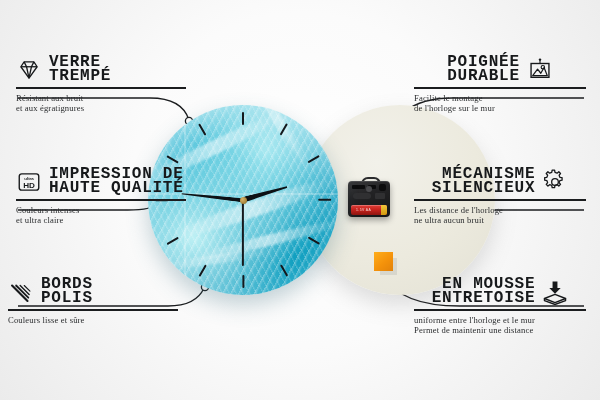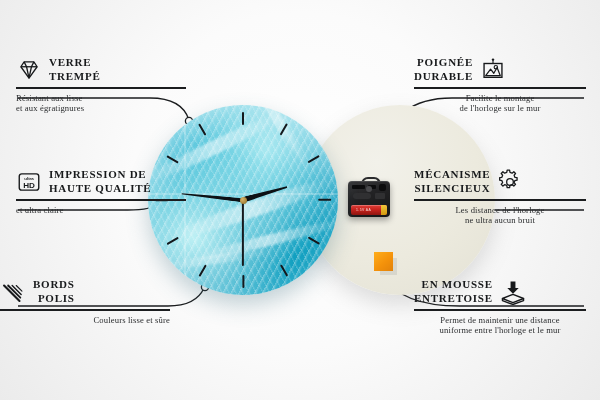--- a/index.html
+++ b/index.html
@@ -71,39 +71,39 @@
 
   
   #foam{position:absolute;left:374px;top:252px;width:19px;height:19px;
     background:linear-gradient(140deg,#ffae1c 0%,#f4920a 55%,#e2820a 100%);
     box-shadow:5px 5px 0 -1px rgba(150,150,150,.22);}
 
   
   .feat{position:absolute;width:170px;}
   .feat .head{display:flex;align-items:center;gap:7px;}
   .feat.left .head{justify-content:flex-start;}
-  .feat.right .head{justify-content:flex-start;}
+  .feat.right .head{justify-content:center;}
   .feat .title{
-    font-family:Liberation Serif, serif;
-    font-weight:700;font-size:11px;letter-spacing:.75px;
+    font-family:Liberation Mono, monospace;
+    font-weight:700;font-size:16px;letter-spacing:.75px;
     color:#17191b;line-height:13.5px;text-transform:uppercase;
   }
   .feat.right .title{text-align:right;}
   .rule{height:1.6px;background:#1b1d1f;margin:4px 0 4px 0;}
   .feat .sub{
     font-family:"Liberation Serif", serif;
     font-size:8.6px;line-height:10.6px;color:#2a2c2e;letter-spacing:.15px;
   }
-  .feat.right .sub{text-align:center;}
+  .feat.right .sub{text-align:left;}
   .ico{width:26px;height:26px;flex:0 0 26px;display:block;}
 
   
   #feat-verre{left:16px;top:56px;}
   #feat-impression{left:16px;top:168px;}
-  #feat-bords{left:0;top:278px;text-align:right;}
+  #feat-bords{left:8px;top:278px;}
   #feat-poignee{left:414px;top:56px;width:172px;}
   #feat-mecanisme{left:414px;top:168px;width:172px;}
   #feat-entretoise{left:414px;top:278px;width:172px;}
 </style>
 </head>
 <body>
 
 <div id="stage">
 
   <svg id="wires" viewBox="0 0 600 400">
@@ -191,39 +191,40 @@
             <path d="M22 6 L19 12 L16 26"></path>
         </g>
       </svg>
       <div class="title">
         <div>VERRE</div>
         <div>TREMPÉ</div>
       </div>
     </div>
     <div class="rule"></div>
     <div class="sub">
-      <div>Résistant aux lisse</div>
+      <div>Résistant aux bruit</div>
       <div>et aux égratignures</div>
     </div>
   </div>
 
   <div class="feat left" id="feat-impression">
     <div class="head">
       <svg class="ico" viewBox="0 0 32 32">
         <rect x="4" y="6" width="24" height="20" rx="3" fill="none" stroke="#17191b" stroke-width="1.7"></rect>
         <text x="16" y="14" font-family="Liberation Sans, sans-serif" font-size="5.4" font-weight="700" text-anchor="middle" fill="#17191b">ultra</text>
         <text x="16" y="23" font-family="Liberation Sans, sans-serif" font-size="10" font-weight="700" text-anchor="middle" fill="#17191b">HD</text>
       </svg>
       <div class="title">
         <div>IMPRESSION DE</div>
         <div>HAUTE QUALITÉ</div>
       </div>
     </div>
     <div class="rule"></div>
     <div class="sub">
+      <div>Couleurs intenses</div>
       <div>et ultra claire</div>
     </div>
   </div>
 
   <div class="feat left" id="feat-bords">
     <div class="head">
       <svg class="ico" viewBox="0 0 32 32">
         <g stroke="#17191b" stroke-linecap="round">
           <path d="M5 8 L24 27" stroke-width="2.6"></path>
           <path d="M10 8 L25 23" stroke-width="2.2"></path>
@@ -288,18 +289,18 @@
         <div>ENTRETOISE</div>
       </div>
       <svg class="ico" viewBox="0 0 32 32">
         <path d="M13 3 h6 v8 h4 l-7 7 -7-7 h4 Z" fill="#17191b"></path>
         <path d="M16 19 L29 24 L16 29 L3 24 Z" fill="none" stroke="#17191b" stroke-width="1.7" stroke-linejoin="round"></path>
         <path d="M3 24 v2.6 L16 31.4 L29 26.6 V24" fill="none" stroke="#17191b" stroke-width="1.7" stroke-linejoin="round"></path>
       </svg>
     </div>
     <div class="rule"></div>
     <div class="sub">
+      <div>uniforme entre l'horloge et le mur</div>
       <div>Permet de maintenir une distance</div>
-      <div>uniforme entre l'horloge et le mur</div>
     </div>
   </div>
 
 </div>
 
 </body></html>

